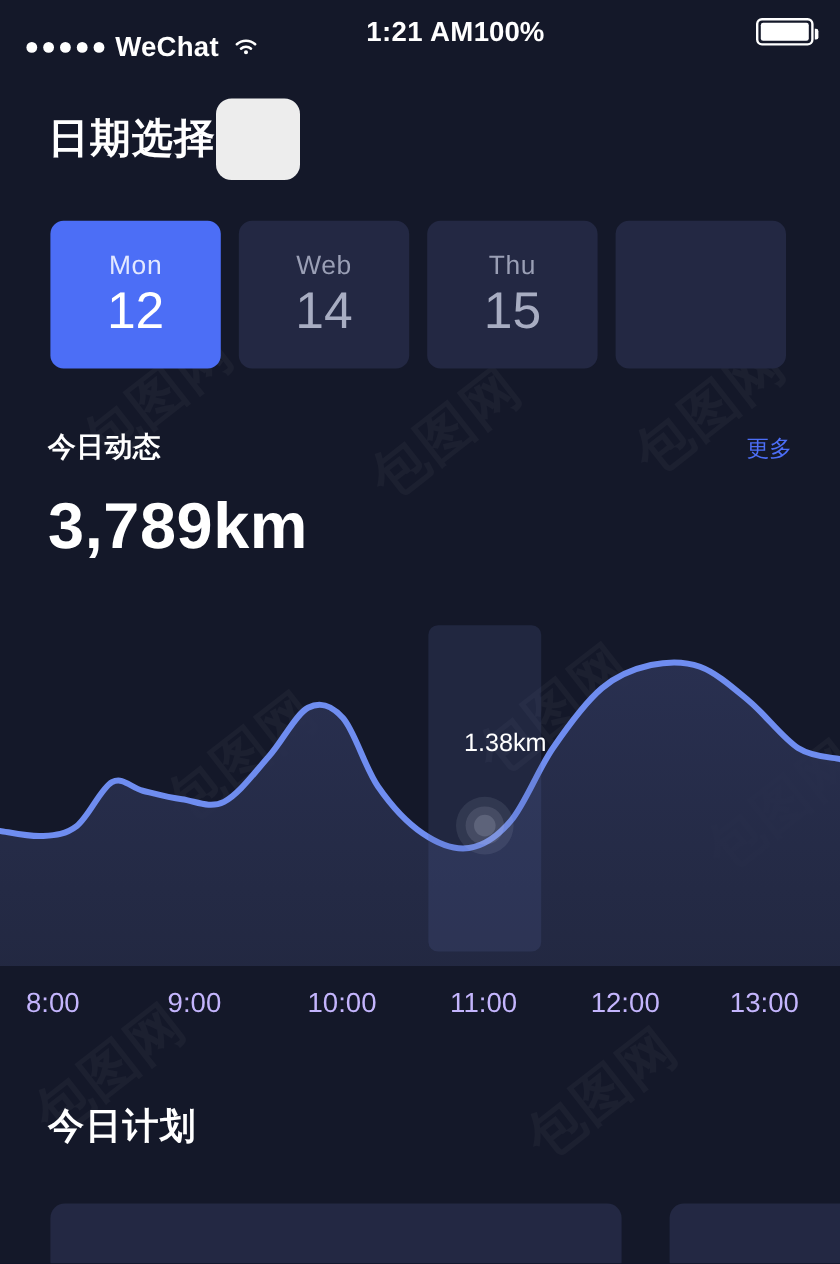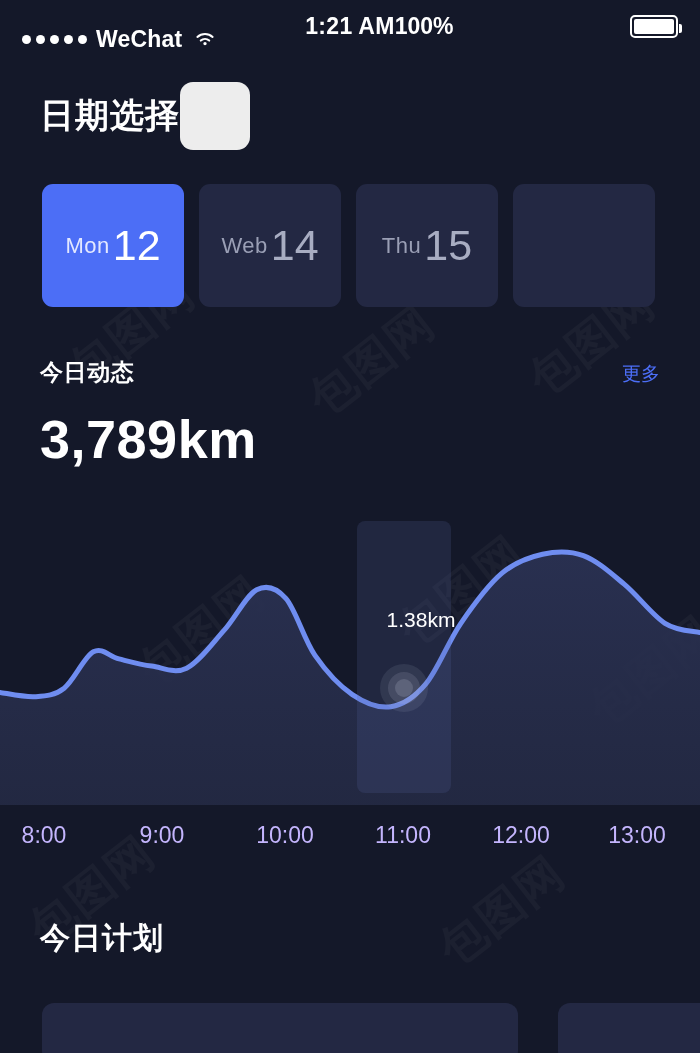--- a/index.html
+++ b/index.html
@@ -82,21 +82,21 @@
     position:relative; z-index:20;
     display:flex; gap:15px;
     padding-left:42px;
     margin-top:34px;
   }
   .date-card {
     flex:0 0 142px;
     height:123px;
     border-radius:11px;
     background:#232843;
-    display:flex; 
+    display:flex; flex-direction:column;
     align-items:center; justify-content:center;
     gap:3px;
   }
   .date-card.active { background:#4c6ef6; }
   .dc-day {
     font-size:22px; color:#9a9fb5; font-weight:400; letter-spacing:.5px;
   }
   .date-card.active .dc-day { color:#e3e8ff; }
   .dc-num {
     font-size:43px; color:#a8adc2; font-weight:400; line-height:1.05;

